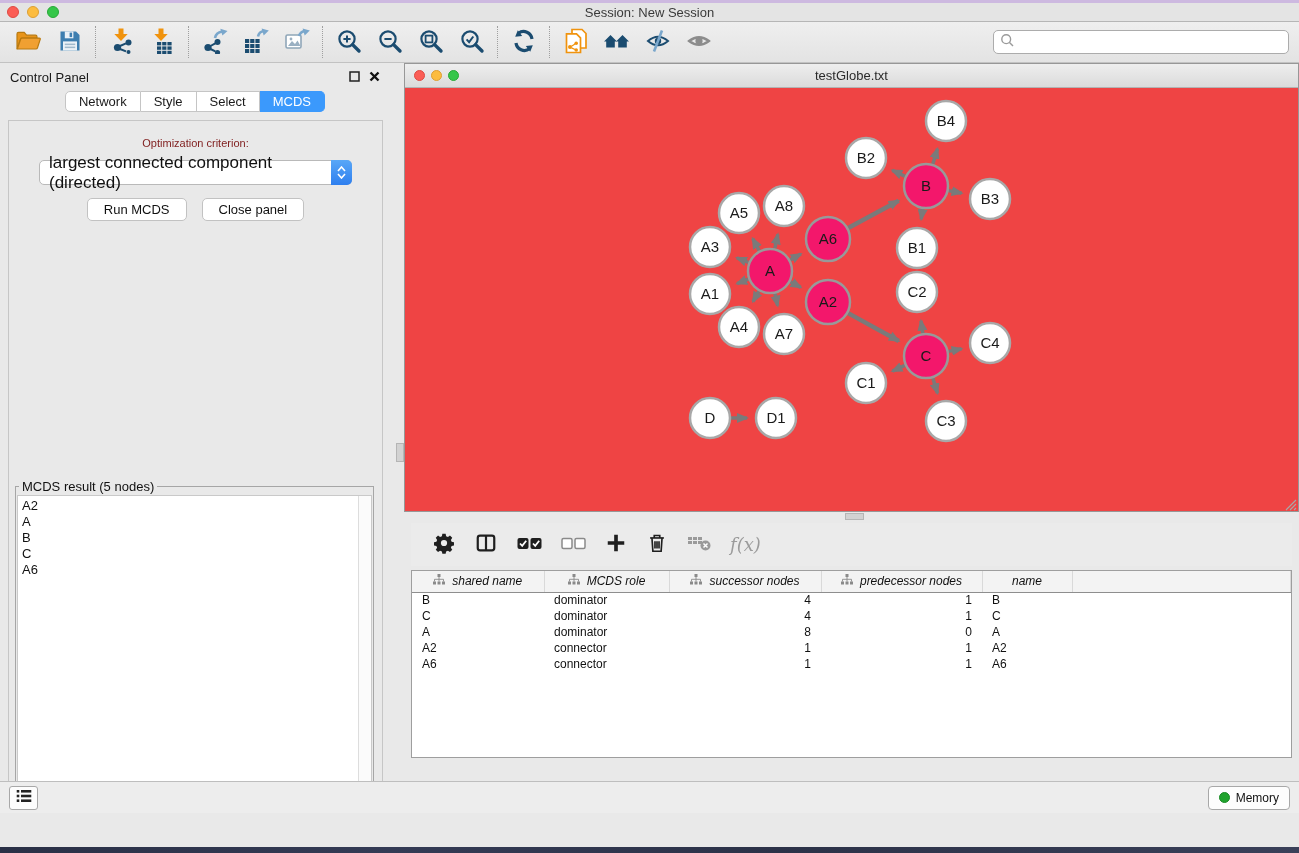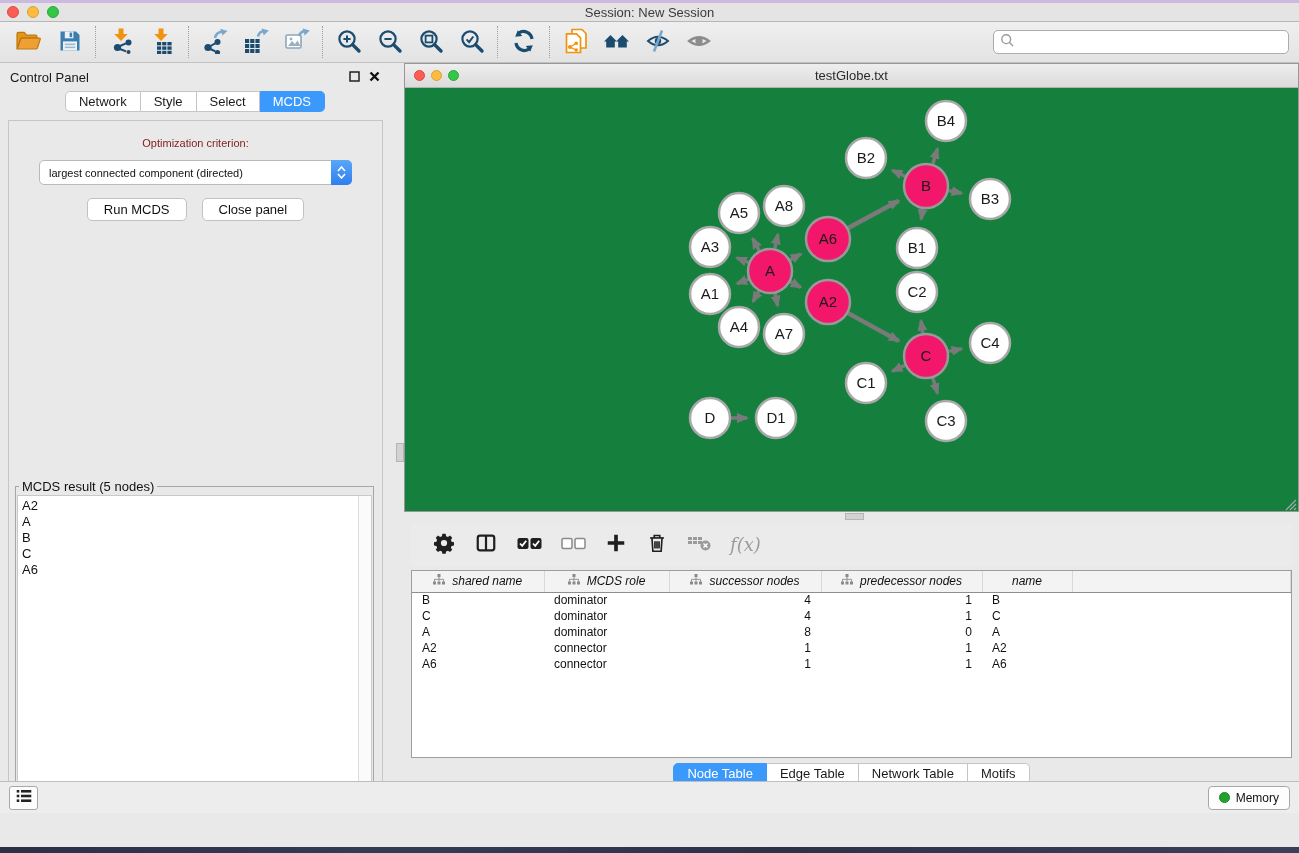--- a/index.html
+++ b/index.html
@@ -39,21 +39,21 @@
   .seg { height:21px; line-height:19px; padding:0 13px; font-size:13px; color:#1A1A1A;
     background:#FFFFFF; border:1px solid #C5C5C5; border-left:none; cursor:default; }
   .seg:first-child { border-left:1px solid #C5C5C5; border-radius:5px 0 0 5px; }
   .seg:last-child { border-radius:0 5px 5px 0; }
   .seg.active { background:#3B99FC; border-color:#3B99FC; color:#FFFFFF; }
 
   .cp-body { position:absolute; left:8px; right:7px; top:57px; bottom:15px; border:1px solid #C6C6C6; background:#E9E9E9; }
   .opt-label { text-align:center; font-size:11px; color:#7f1d1d; margin-top:16px; }
   .dropdown { width:313px; height:25px; margin:11px auto 0 auto; background:#FFFFFF;
     border:1px solid #B9B9B9; border-radius:5px; display:flex; align-items:center; position:relative; }
-  .dropdown .dd-text { flex:1; font-size:11px; color:#111; padding-left:9px; }
+  .dropdown .dd-text { flex:1; font-size:17px; color:#111; padding-left:9px; }
   .dd-stepper { width:21px; height:25px; margin:-1px -1px 0 0; border-radius:0 5px 5px 0;
     background:linear-gradient(#59A7F7,#2E7FEF); display:flex; flex-direction:column; align-items:center; justify-content:center; gap:1px; }
   .dd-stepper svg { display:block; }
   .btn-row { display:flex; justify-content:center; gap:15px; margin-top:13px; }
   .mac-btn { height:23px; padding:0 16px; font-size:13px; color:#111; background:#FFFFFF;
     border:1px solid #C2C2C2; border-radius:5px; cursor:default; }
 
   .result-box { position:absolute; left:6px; right:8px; top:338px; bottom:4px; border:1px solid #A6A6A6;margin-top:27px; }
   .result-legend { position:absolute; top:-8px; left:3px; background:#E9E9E9; padding:0 3px; font-size:13px; color:#111; }
   .result-list { position:absolute; inset:8px 1px 1px 1px; background:#FFFFFF; border:1px solid #C9C9C9; display:flex; }
@@ -62,21 +62,21 @@
   .result-scroll { width:13px; background:#FBFBFB; border-left:1px solid #DDDDDD; }
 
   
   .net-window { position:absolute; left:404px; top:63px; width:895px; height:449px;
     background:#FFFFFF; border:1px solid #979797; }
   .net-titlebar { height:24px; background:linear-gradient(#EEEEEE,#DBDBDB); border-bottom:1px solid #B3B3B3;
     display:flex; align-items:center; position:relative; }
   .net-titlebar .lights { margin-left:9px; gap:6px; }
   .net-titlebar .light { width:11px; height:11px; }
   .net-title { position:absolute; left:0; right:0; text-align:center; font-size:13px; color:#2A2A2A; }
-  .net-canvas { position:absolute; left:0; top:24px; right:0; bottom:0; background:#15803d; overflow:hidden; }
+  .net-canvas { position:absolute; left:0; top:24px; right:0; bottom:0; background:#ef4444; overflow:hidden; }
   .resize-grip { position:absolute; right:1px; bottom:1px; width:13px; height:13px; }
   .split-handle-left { position:absolute; left:396px; top:443px; width:8px; height:19px; background:#D2D2D2; border:1px solid #B5B5B5; }
   .split-handle-bottom { position:absolute; left:845px; top:513px; width:19px; height:7px; background:#D2D2D2; border:1px solid #B5B5B5; }
 
   
   .table-panel { position:absolute; left:404px; top:520px; right:0; height:295px; background:#E9E9E9; }
   .tp-toolbar { margin:3px 7px 0 7px; height:43px; background:#EBEBEB; display:flex; align-items:center; padding-left:22px; gap:19px; }
   .tp-btn { border:none; background:transparent; display:flex; align-items:center; cursor:default; }
   .fx { font-family:"DejaVu Serif", serif; font-style:italic; font-size:18px; color:#9B9B9B; }
   .table-wrap { margin:4px 7px 0 7px; height:188px; border:1px solid #9E9E9E; background:#FFFFFF; overflow:hidden; }
@@ -661,26 +661,20 @@
               <td class="cell-left">A6</td>
               <td class="cell-left">connector</td>
               <td class="cell-num">1</td>
               <td class="cell-num">1</td>
               <td class="cell-left">A6</td>
               <td></td>
             </tr>
           </tbody>
       </table>
     </div>
-    <div class="seg-tabs tp-tabs">
-      <div class="seg active">Node Table</div>
-      <div class="seg">Edge Table</div>
-      <div class="seg">Network Table</div>
-      <div class="seg">Motifs</div>
-    </div>
   </div>
 
   <div class="statusbar">
     <button class="sb-btn sb-left">
         <span>
       <svg width="18" height="18" viewBox="0 0 21 20">
             <g fill="#222">
               <rect x="2" y="3" width="3" height="3"></rect>
               <rect x="7" y="3" width="12" height="3"></rect>
               <rect x="2" y="8.5" width="3" height="3"></rect>

